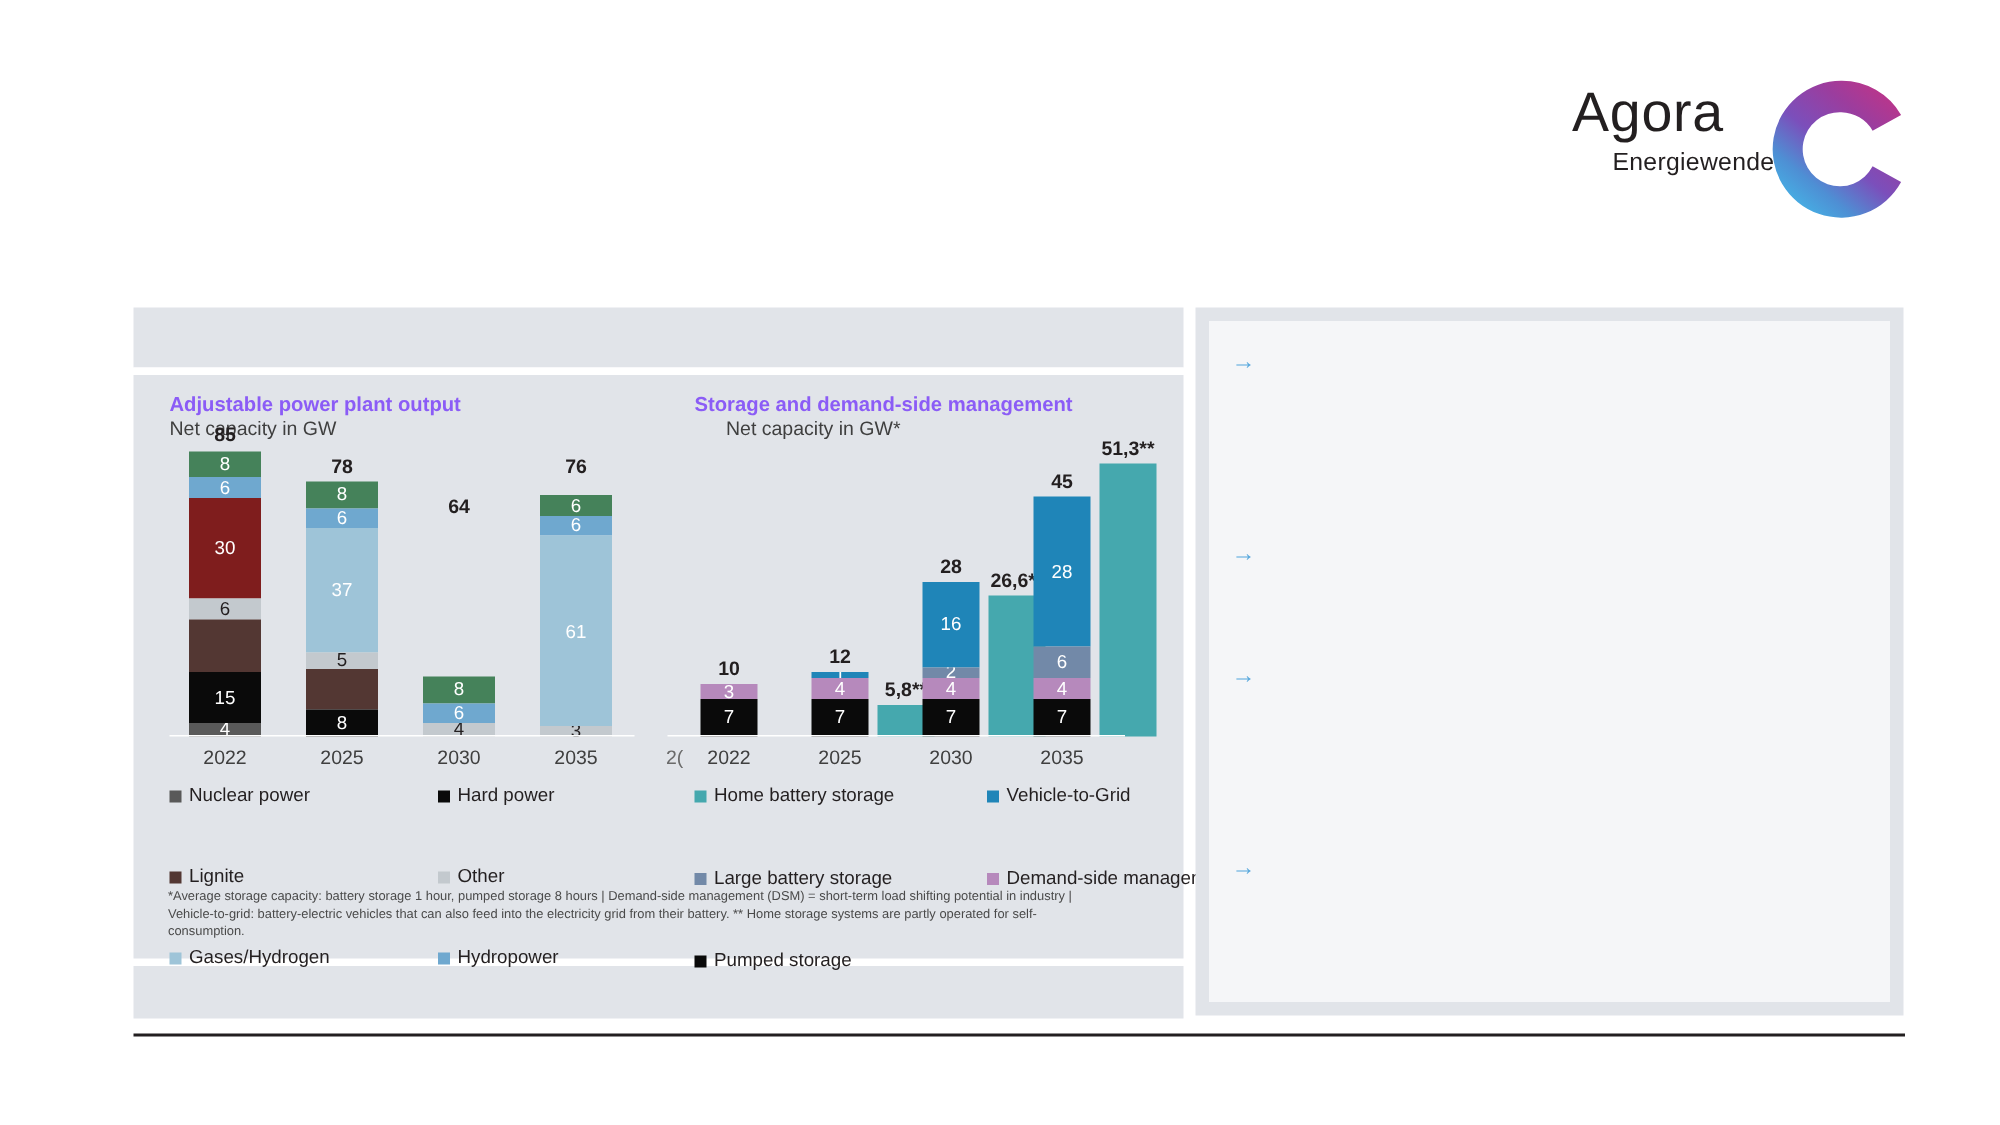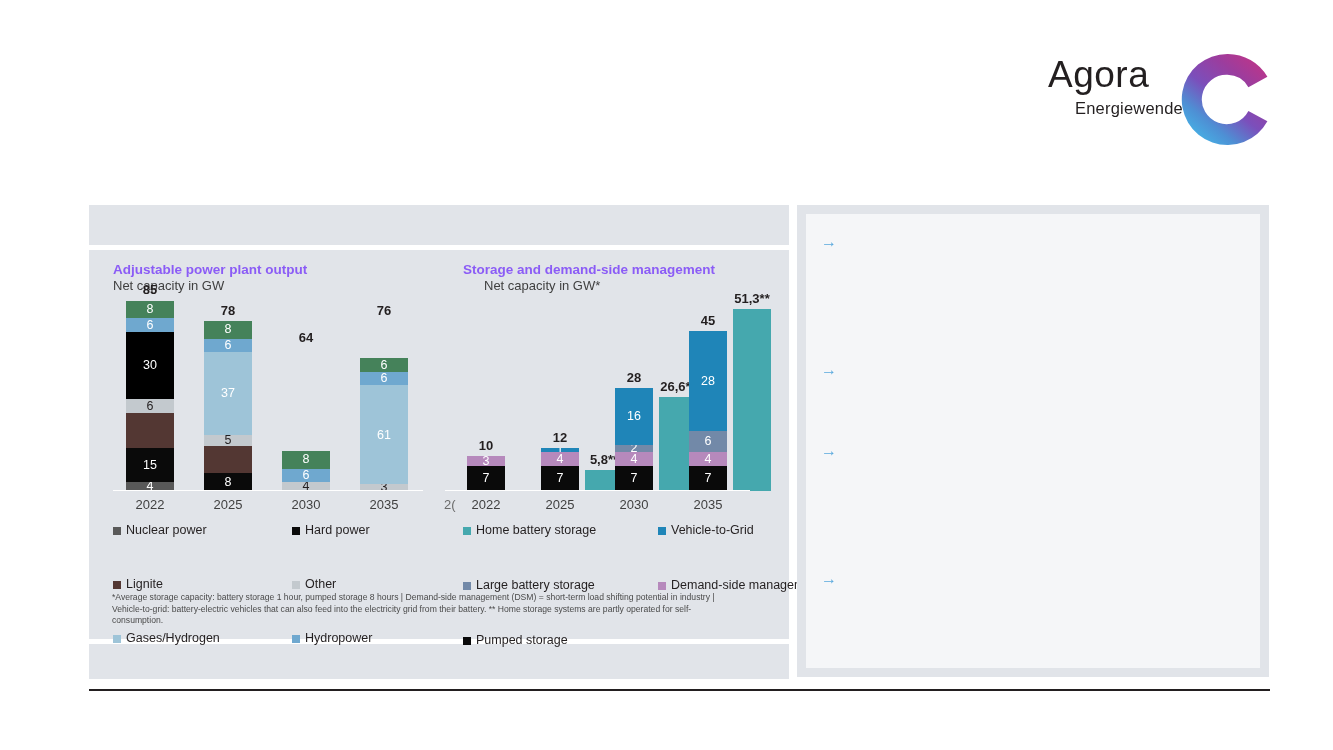--- a/index.html
+++ b/index.html
@@ -228,21 +228,21 @@
   <div class="chart-title" style="left:463px; top:262px;text-align:center;">Storage and demand-side management</div>
   <div class="chart-sub" style="left:463px; top:278px;margin-left:21px;">Net capacity in GW*</div>
 
   <div class="chart" id="left-chart" style="left:113px; top:296px; width:310px; height:195px;">
     <div class="plot" id="left-plot" style="width:310px; height:195px;">
         <div class="bar" style="left: 13px; width: 48px; height: 190.517px;">
           <div class="seg" style="height: 8.96552px; background: rgb(89, 89, 89);">4</div>
           <div class="seg" style="height: 33.6207px; background: rgb(10, 10, 10);">15</div>
           <div class="seg" style="height: 35.8621px; background: rgb(83, 55, 51);"></div>
           <div class="seg dark-text" style="height: 13.4483px; background: rgb(195, 201, 206);">6</div>
-          <div class="seg" style="height: 67.2414px; background: #000000;">30</div>
+          <div class="seg" style="height: 67.2414px; background: #7f1d1d;">30</div>
           <div class="seg" style="height: 13.4483px; background: rgb(111, 168, 207);">6</div>
           <div class="seg" style="height: 17.931px; background: rgb(69, 130, 90);">8</div>
         </div>
         <div class="bar-total" style="left: 7px; width: 60px; bottom: 193.517px;">85</div>
         <div class="bar" style="left: 91px; width: 48px; height: 170.345px;">
           <div class="seg" style="height: 17.931px; background: rgb(10, 10, 10);">8</div>
           <div class="seg" style="height: 26.8966px; background: rgb(83, 55, 51);"></div>
           <div class="seg dark-text" style="height: 11.2069px; background: rgb(195, 201, 206);">5</div>
           <div class="seg" style="height: 82.931px; background: rgb(158, 196, 216);">37</div>
           <div class="seg" style="height: 13.4483px; background: rgb(111, 168, 207);">6</div>
@@ -250,21 +250,21 @@
         </div>
         <div class="bar-total" style="left: 85px; width: 60px; bottom: 173.345px;">78</div>
         <div class="bar" style="left: 169px; width: 48px; height: 143.448px;">
           <div class="seg dark-text" style="height: 8.96552px; background: rgb(195, 201, 206);">4</div>
           <div class="seg" style="height: 13.4483px; background: rgb(111, 168, 207);">6</div>
           <div class="seg" style="height: 17.931px; background: rgb(69, 130, 90);">8</div>
         </div>
         <div class="bar-total" style="left: 163px; width: 60px; bottom: 146.448px;">64</div>
         <div class="bar" style="left: 247px; width: 48px; height: 170.345px;">
           <div class="seg dark-text" style="height: 6.72414px; background: rgb(195, 201, 206);">3</div>
-          <div class="seg" style="height: 99px; background: rgb(158, 196, 216);">61</div>
+          <div class="seg" style="height: 127px; background: rgb(158, 196, 216);">61</div>
           <div class="seg" style="height: 13.4483px; background: rgb(111, 168, 207);">6</div>
           <div class="seg" style="height: 13.4483px; background: rgb(69, 130, 90);">6</div>
         </div>
         <div class="bar-total" style="left: 241px; width: 60px; bottom: 173.345px;">76</div>
       </div>
     <div class="axis-line" style="left:0px; bottom:0px; width:310px;"></div>
   </div>
   <div id="left-ticks">
       <div class="tick-label" style="left: 116px; top: 497px; width: 68px;">2022</div>
       <div class="tick-label" style="left: 194px; top: 497px; width: 68px;">2025</div>

